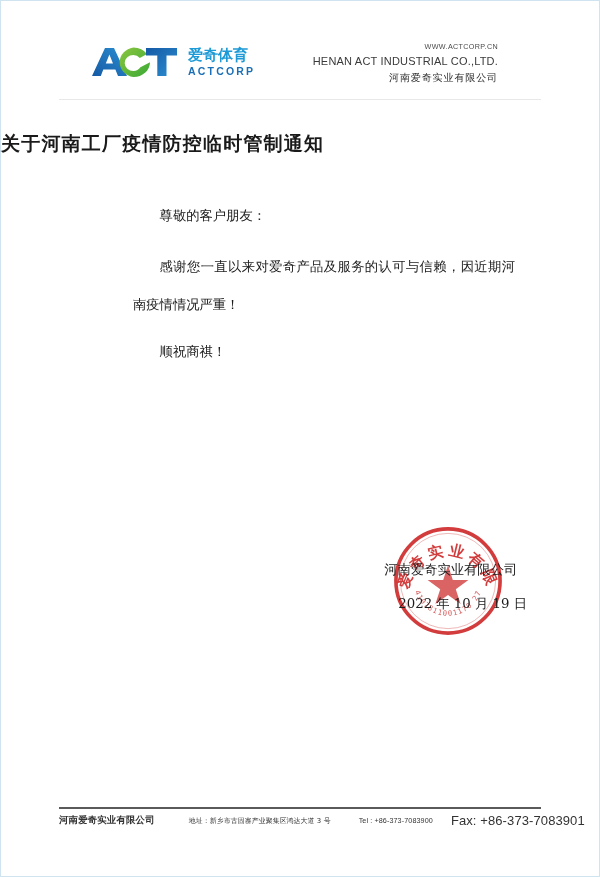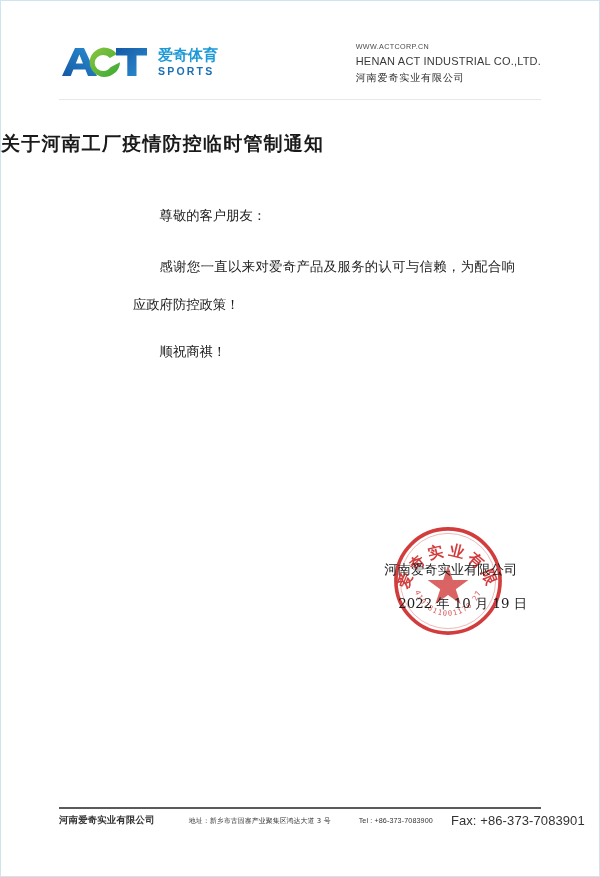--- a/index.html
+++ b/index.html
@@ -11,42 +11,42 @@
   }
   .page{
     position:relative;
     width:600px;height:877px;
     box-sizing:border-box;
     border:1px solid #cfe4ef;
     background:#ffffff;
   }
   
   .header{
-    position:absolute;left:0;top:38px;right:0;
+    position:absolute;left:0;top:38px;right:13px;
     height:62px;
-    padding:0 58px;
+    padding:0 88px;
     box-sizing:border-box;
     display:flex;align-items:flex-start;justify-content:space-between;
   }
   .logo-block{display:flex;align-items:center;gap:7px;margin-top:6px;}
   .logo-act{position:relative;height:34px;width:92px;}
   .logo-act svg{display:block;}
   .logo-cn{display:flex;flex-direction:column;justify-content:center;line-height:1;}
   .logo-cn-main{
     font-family:"DejaVu Sans","Liberation Sans",sans-serif;
     font-size:15px;font-weight:bold;color:#1e9ad6;
     letter-spacing:0px;
   }
   .logo-cn-sub{
     font-family:"Liberation Sans","DejaVu Sans",sans-serif;
     font-size:10.5px;font-weight:bold;color:#1b6fb5;
     letter-spacing:2.2px;margin-top:3px;
   }
   .header-right{
-    text-align:left;margin-top:3px;
+    text-align:right;margin-top:3px;
     font-family:"Liberation Sans","DejaVu Sans",sans-serif;
     color:#2b2b2b;
   }
   .hr-url{font-size:7.2px;letter-spacing:.35px;color:#4a4a4a;}
   .hr-en{font-size:11px;letter-spacing:.2px;margin-top:4px;color:#3a3a3a;}
   .hr-cn{
     font-family:"DejaVu Sans","Liberation Sans",sans-serif;
     font-size:10px;letter-spacing:.9px;margin-top:4px;color:#2b2b2b;
   }
   .header-rule{
@@ -139,38 +139,38 @@
               <stop offset="100%" stop-color="#2b8ed0"></stop>
             </linearGradient>
           </defs>
           <path d="M3 31 L16 3 L25 3 L38 31 L29 31 L26.4 24.5 L14.3 24.5 L11.8 31 Z M16.8 18.5 L24 18.5 L20.4 9.6 Z" fill="url(#gA)"></path>
           <path d="M61 17.2 a16.4 15 0 0 1 -16.6 14.8 a16.4 15 0 0 1 0 -29.6 a16.4 15 0 0 1 13.6 6.6 l-7.2 4 a8.6 8 0 0 0 -6.4 -3.1 a8.6 8 0 0 0 0 16.2 a8.6 8 0 0 0 7 -3.8 Z" fill="url(#gC)"></path>
           <path d="M57 3 L88 3 L88 10.6 L77.5 10.6 L77.5 31 L68.3 31 L68.3 10.6 L57 10.6 Z" fill="url(#gT)"></path>
         </svg>
       </div>
       <div class="logo-cn">
         <div class="logo-cn-main">爱奇体育</div>
-        <div class="logo-cn-sub">SPORTS</div>
+        <div class="logo-cn-sub">ACTCORP</div>
       </div>
     </div>
 
     <div class="header-right">
       <div class="hr-url">WWW.ACTCORP.CN</div>
       <div class="hr-en">HENAN  ACT INDUSTRIAL CO.,LTD.</div>
       <div class="hr-cn">河南爱奇实业有限公司</div>
     </div>
   </div>
 
   <div class="header-rule"></div>
 
   <div class="doc-title">关于河南工厂疫情防控临时管制通知</div>
 
   <div class="body-text">
     <p class="p-indent salutation">尊敬的客户朋友：</p>
-    <p class="p-indent">感谢您一直以来对爱奇产品及服务的认可与信赖，为配合响应政府防控政策！</p>
+    <p class="p-indent">感谢您一直以来对爱奇产品及服务的认可与信赖，因近期河南疫情情况严重！</p>
     <p class="p-indent closing">顺祝商祺！</p>
   </div>
 
   <div class="seal">
     <svg width="112" height="112" viewBox="0 0 200 200" xmlns="http://www.w3.org/2000/svg">
       <defs>
         <path id="arcpath" d="M 30 110 A 72 72 0 0 1 170 110"></path>
         <path id="arcbottom" d="M 42 122 A 62 62 0 0 0 158 122"></path>
       </defs>
       <circle cx="100" cy="100" r="93" fill="none" stroke="#cc2222" stroke-width="6.5"></circle>

